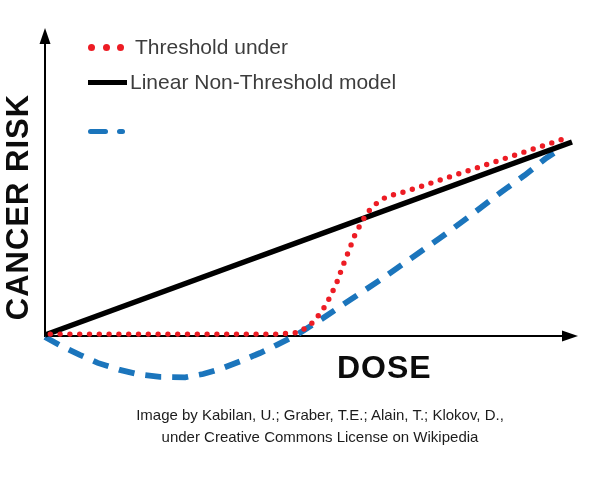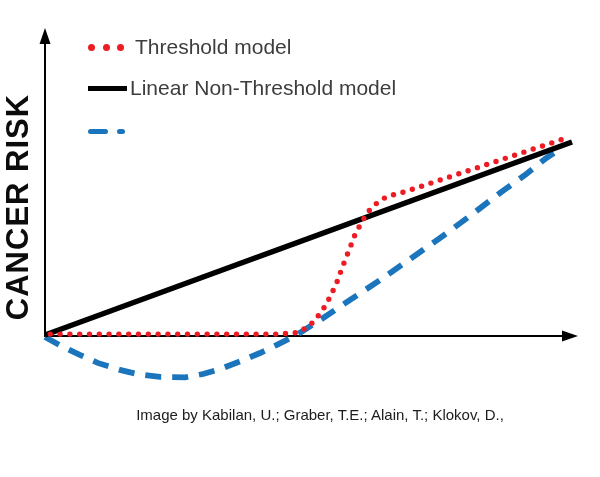--- a/index.html
+++ b/index.html
@@ -12,21 +12,21 @@
   .s-solid{fill:none;stroke-width:5.4;stroke-linecap:butt;}
   .s-dotted{fill:none;stroke-width:5.4;stroke-linecap:round;stroke-dasharray:0 9.8;}
   .s-dashed{fill:none;stroke-width:5.8;stroke-linecap:butt;stroke-dasharray:16 11;}
   .axis{stroke:#000;stroke-width:2;fill:none;}
   .axis-head{fill:#000;stroke:none;}
   
   .legend-row{
     position:absolute;left:88px;display:flex;align-items:center;height:24px;
   }
   .legend-row.lr1{top:35px;}
-  .legend-row.lr2{top:76px;}
+  .legend-row.lr2{top:70px;}
   .legend-row.lr3{top:119px;}
   .legend-label{
     font-size:21px;color:#3d3d3d;white-space:nowrap;line-height:24px;
   }
   .marker{display:flex;align-items:center;flex:0 0 auto;}
   .marker-dots{width:36px;justify-content:space-between;margin-right:11px;}
   .marker-dots i{width:7px;height:7px;border-radius:50%;background:#ed1c24;display:block;}
   .marker-solid{width:39px;height:5px;background:#000;margin-right:3px;}
   .marker-dashes{width:37px;justify-content:space-between;margin-right:2px;}
   .marker-dashes .dash-long{width:20px;height:5px;border-radius:2.5px;background:#1b75bc;display:block;}
@@ -64,33 +64,35 @@
     <path class="s-dotted" d="M50.3 334.1 L97.7 334.1 L150.4 334.1 L203.1 334.1 L255.8 334.1 L276.9 334.1 L292.7 333.1 L300.1 331.9 L312.2 322.9 L322.2 311.0 L330.1 297.0 L337.0 282.0 L342.8 266.0 L349.1 250.0 L354.9 235.0 L362.3 220.9 L370.2 209.1 L379.1 201.1 L388.1 196.0 L398.1 193.7 L413.9 188.8 L440.2 180.0 L466.6 171.2 L492.9 162.5 L519.3 153.7 L545.6 144.9 L569.4 137.1" stroke="#ed1c24"></path>
   </svg>
 
   <div>
     <div class="legend-row lr1">
       <span class="marker marker-dots">
           <i></i>
           <i></i>
           <i></i>
         </span>
-      <span class="legend-label">Threshold model</span>
+      <span class="legend-label">Threshold under</span>
     </div>
     <div class="legend-row lr2">
       <span class="marker marker-solid"></span>
       <span class="legend-label">Linear Non-Threshold model</span>
     </div>
     <div class="legend-row lr3">
       <span class="marker marker-dashes">
           <span class="dash-long"></span>
           <span class="dash-short"></span>
         </span>
     </div>
   </div>
 
   <div id="y-axis-label">CANCER RISK</div>
+  <div id="x-axis-label">DOSE</div>
 
   <div id="caption">
     <div>Image by Kabilan, U.; Graber, T.E.; Alain, T.; Klokov, D.,</div>
+    <div>under Creative Commons License on Wikipedia</div>
   </div>
 
 </div>
 
 </body></html>

